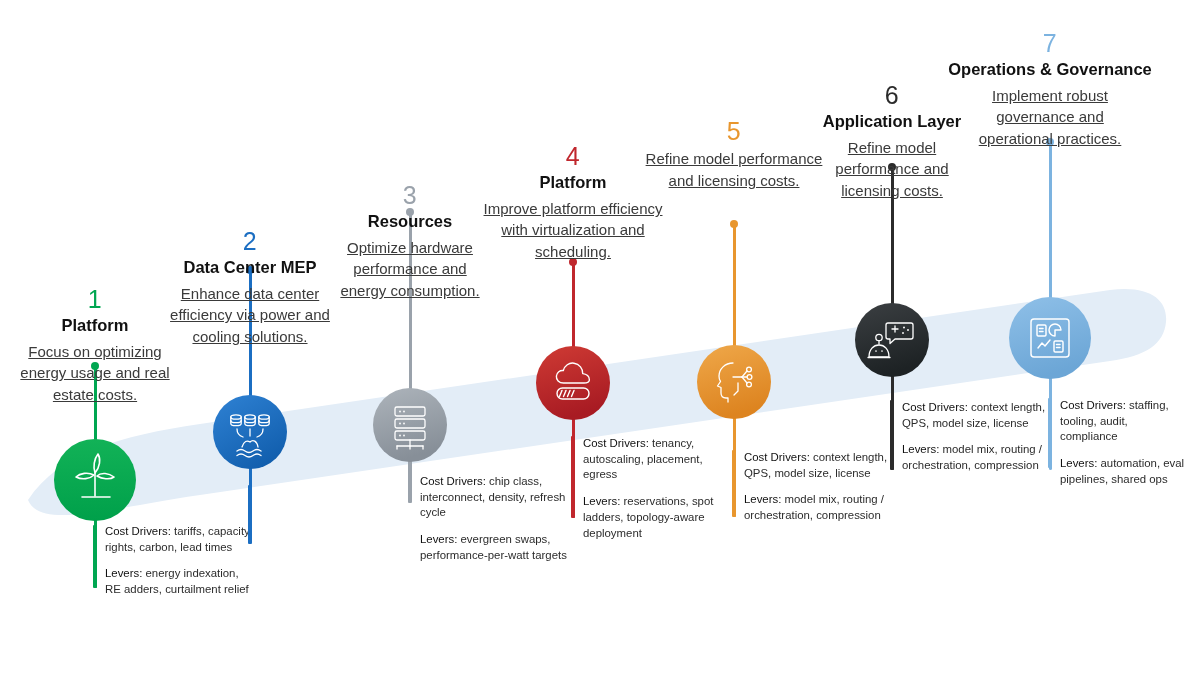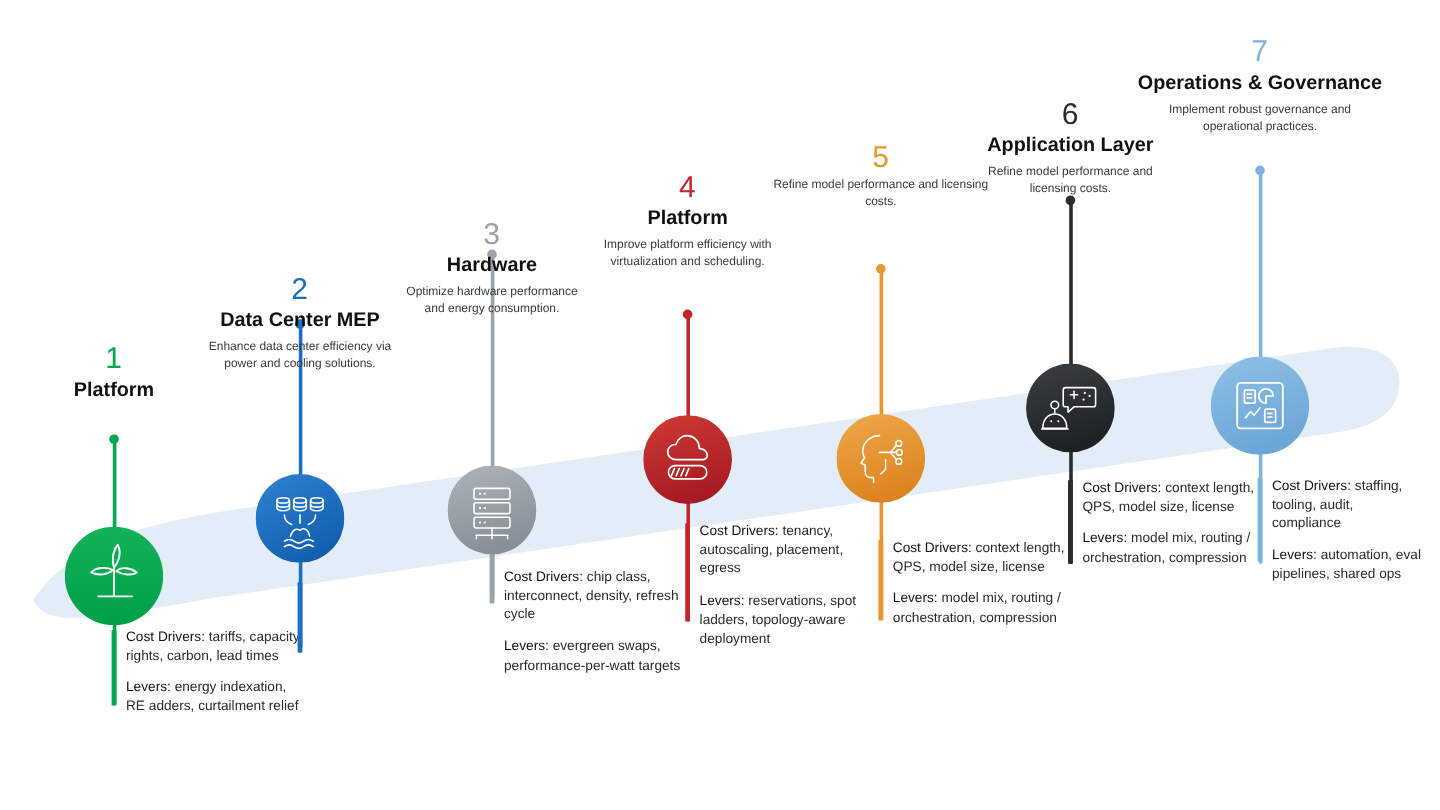--- a/index.html
+++ b/index.html
@@ -76,24 +76,25 @@
   }
   .title {
     font-size: 16.5px;
     font-weight: 700;
     color: #111111;
     line-height: 1.2;
     white-space: nowrap;
     margin-bottom: 5px;
   }
   .subtitle {
-    font-size: 10px;
+    font-size: 15px;
     font-weight: 400;
     color: #3a3a3a;
     line-height: 1.42;
+    text-decoration: underline;
   }
 
   
   .node {
     position: absolute;
     border-radius: 50%;
     transform: translate(-50%, -50%);
     display: flex;
     align-items: center;
     justify-content: center;
@@ -151,20 +152,21 @@
   </svg>
 
   <div class="step" style="left:95px">
     <div class="stem" style="top:364px;height:224px;background:#00a651"></div>
     <div class="stem-dot" style="top:362px;background:#00a651"></div>
     <div class="accent-bar" style="top:525px;height:63px;background:#00a651"></div>
 
     <div class="head" style="left:0;top:286px;width:190px">
       <div class="num" style="color:#00a651">1</div>
       <div class="title">Platform</div>
+      <div class="subtitle" style="padding:0 18px">Focus on optimizing energy usage and real estate costs.</div>
     </div>
 
     <div class="node" style="left:0;top:480px;width:82px;height:82px;background:url(#x);">
       <svg width="82" height="82" viewBox="0 0 82 82">
         <circle cx="41" cy="41" r="41" fill="url(#gr-1)"></circle>
         <g fill="none" stroke="#ffffff" stroke-width="1.6" stroke-linecap="round" stroke-linejoin="round">
           <path d="M41 34 L41 57"></path>
           <path d="M41 34 C46 28, 47 20, 44 15 C40 20, 39 28, 41 34 Z"></path>
           <path d="M40 36 C34 33, 26 34, 22 38 C28 41, 36 40, 40 36 Z"></path>
           <path d="M43 37 C48 40, 56 41, 60 38 C55 34, 47 33, 43 37 Z"></path>
@@ -217,21 +219,21 @@
     </div>
   </div>
 
   <div class="step" style="left:410px">
     <div class="stem" style="top:210px;height:290px;background:#9aa2ab"></div>
     <div class="stem-dot" style="top:208px;background:#9aa2ab"></div>
     <div class="accent-bar" style="top:446px;height:57px;background:#9aa2ab"></div>
 
     <div class="head" style="left:0;top:182px;width:190px">
       <div class="num" style="color:#9aa2ab">3</div>
-      <div class="title">Hardware</div>
+      <div class="title">Resources</div>
       <div class="subtitle" style="padding:0 14px">Optimize hardware performance and energy consumption.</div>
     </div>
 
     <div class="node" style="left:0;top:425px;width:74px;height:74px">
       <svg width="74" height="74" viewBox="0 0 74 74">
         <circle cx="37" cy="37" r="37" fill="url(#gr-3)"></circle>
         <g fill="none" stroke="#ffffff" stroke-width="1.3" stroke-linecap="round" stroke-linejoin="round">
           <rect x="22" y="19" width="30" height="9" rx="1.8"></rect>
           <rect x="22" y="31" width="30" height="9" rx="1.8"></rect>
           <rect x="22" y="43" width="30" height="9" rx="1.8"></rect>

